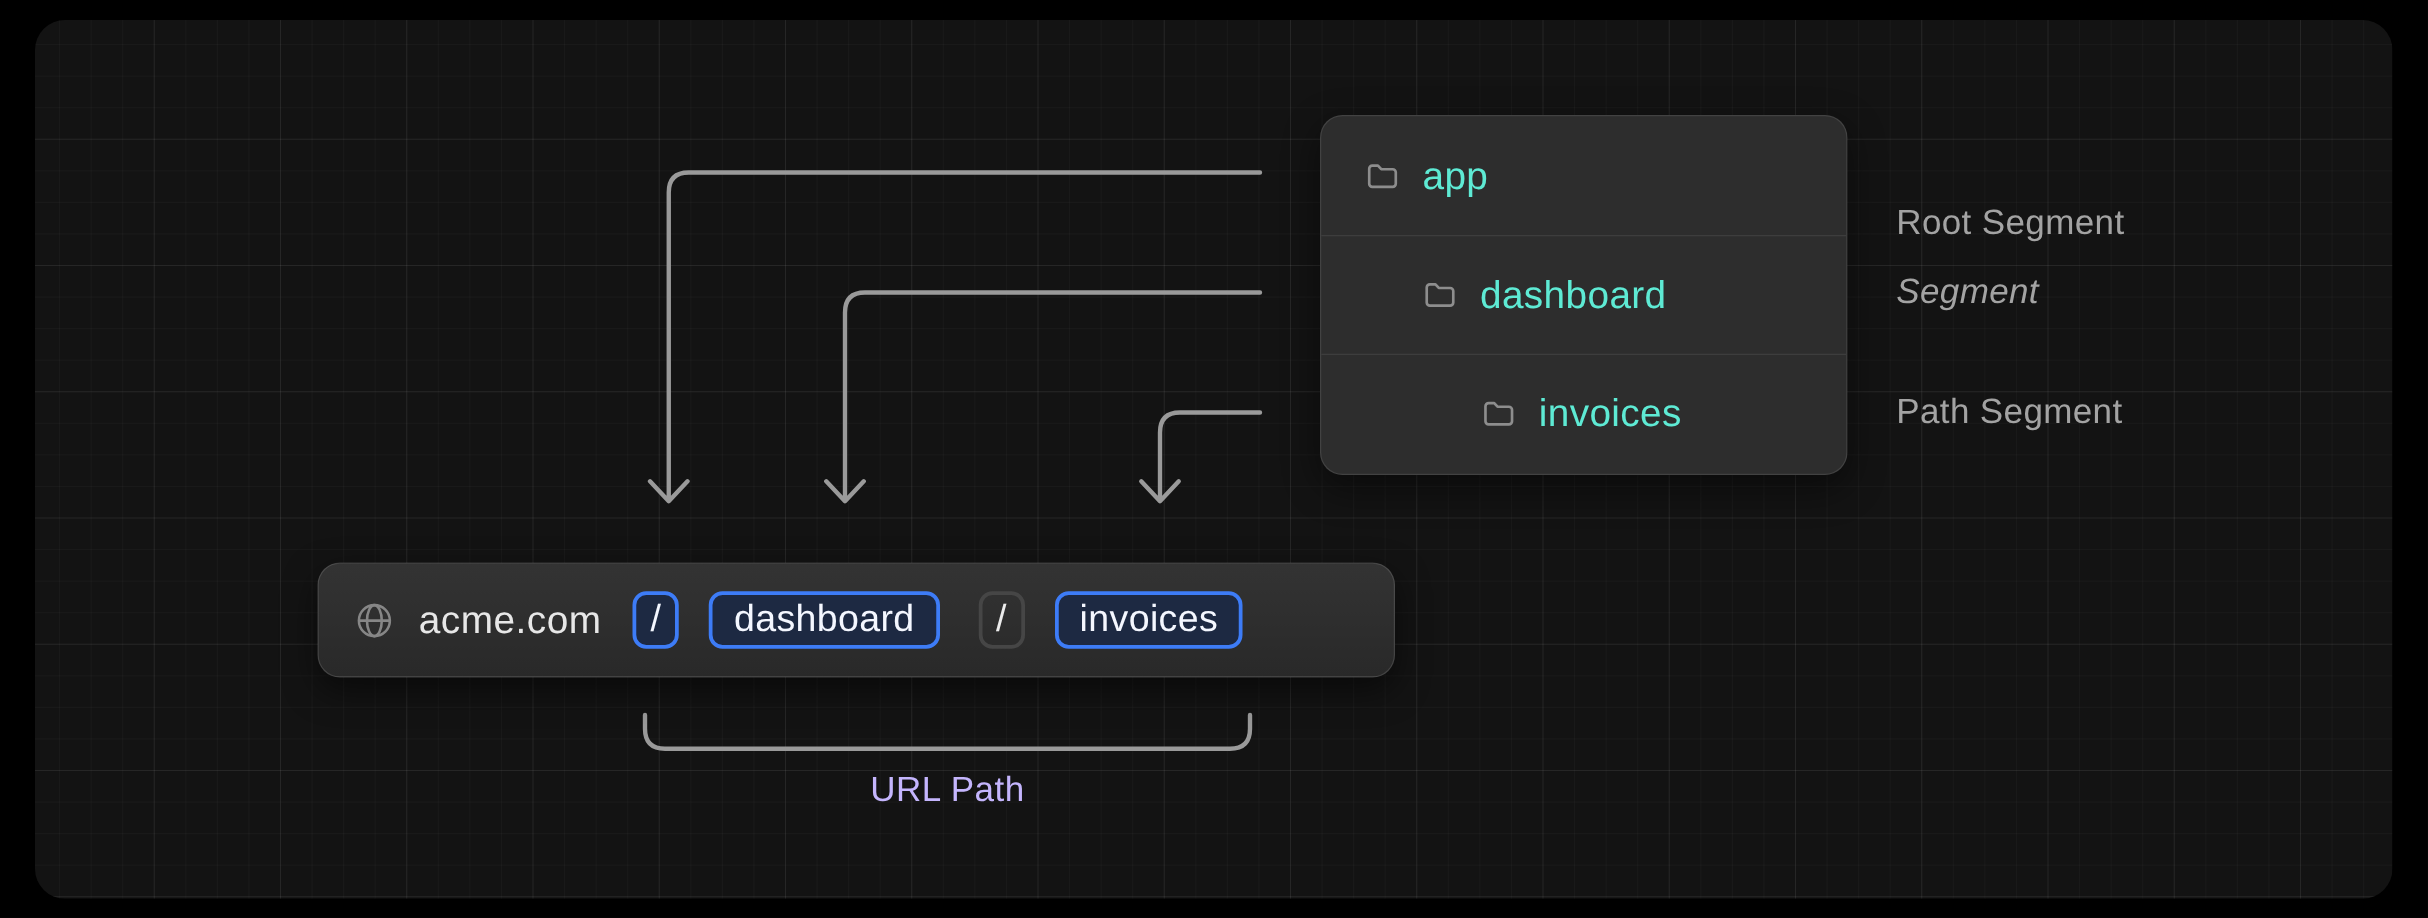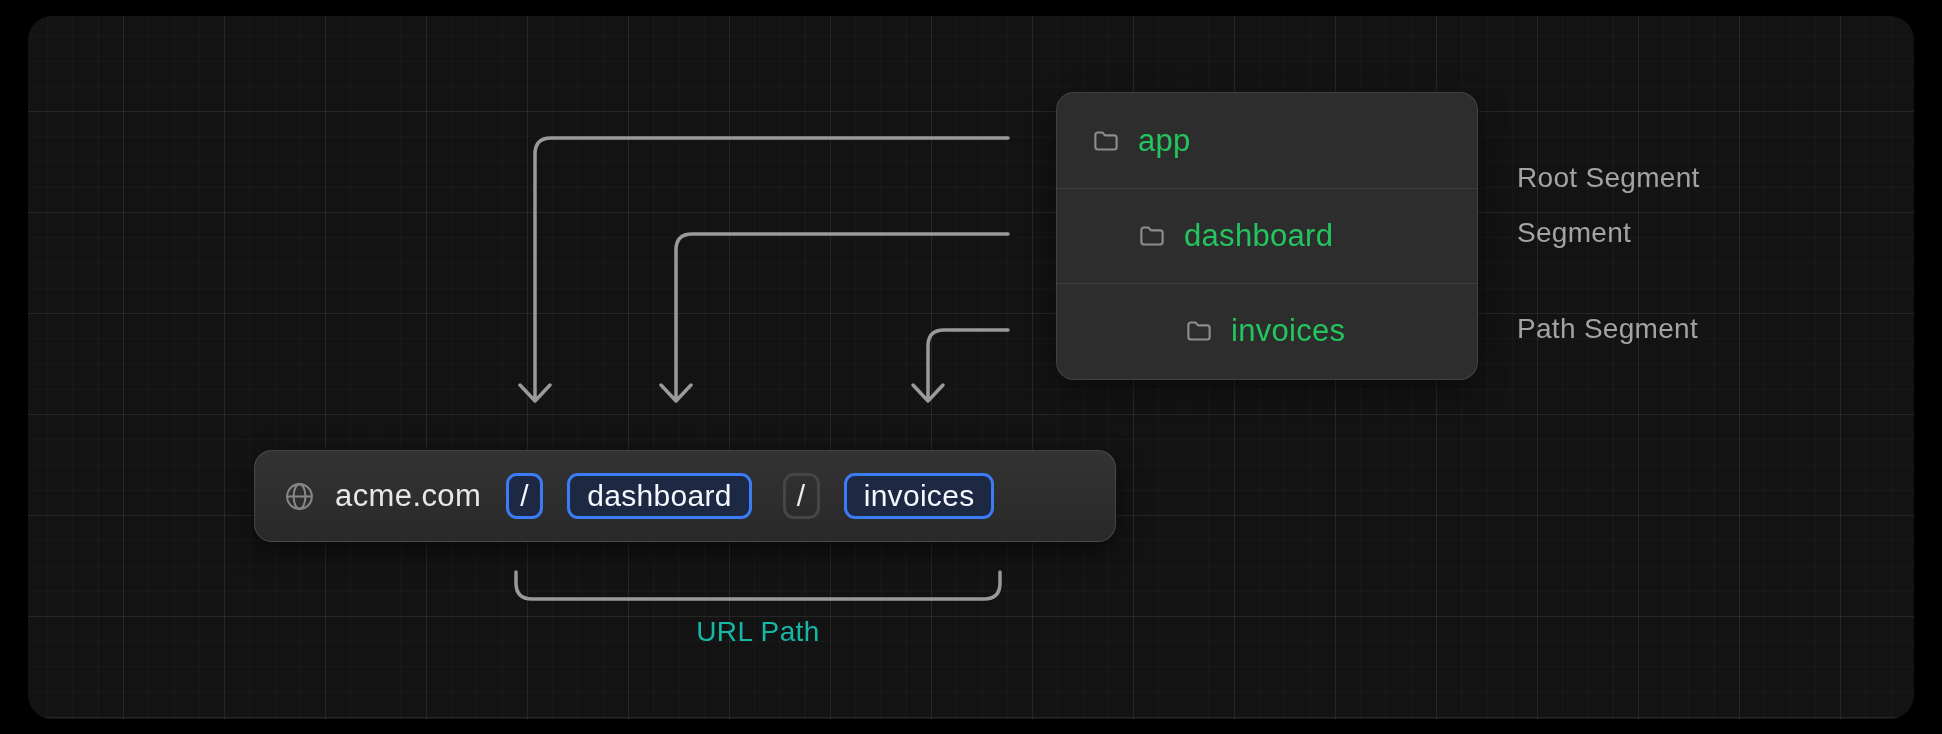--- a/index.html
+++ b/index.html
@@ -21,21 +21,21 @@
   svg.connectors{position:absolute;left:0;top:0;width:1942px;height:734px;pointer-events:none;}
   svg.connectors path{fill:none;stroke:#9a9a9a;stroke-width:3.5;stroke-linecap:round;stroke-linejoin:round;}
 
   
   .tree{position:absolute;left:1056px;top:92px;width:422px;height:288px;border-radius:18px;
     background:#2d2d2d;border:1px solid rgba(255,255,255,0.10);
     box-shadow:0 10px 30px rgba(0,0,0,0.45);box-sizing:border-box;overflow:hidden;}
   .tree-row{height:95px;display:flex;align-items:center;box-sizing:border-box;}
   .tree-row + .tree-row{border-top:1px solid rgba(255,255,255,0.08);}
   .tree-row .f-icon{width:30px;height:30px;flex:0 0 auto;margin-right:17px;}
-  .tree-row span{font-size:31px;color:#22c55e;letter-spacing:0.3px;}
+  .tree-row span{font-size:31px;color:#5eead4;letter-spacing:0.3px;}
   .indent-0{padding-left:34px;} .indent-1{padding-left:80px;} .indent-2{padding-left:127px;}
 
   
   .annot{position:absolute;left:1517px;font-size:28px;color:#a3a3a3;letter-spacing:0.3px;white-space:nowrap;}
 
   
   .urlbar{position:absolute;left:254px;top:450px;width:862px;height:92px;border-radius:18px;
     background:linear-gradient(180deg,#333333,#292929);
     border:1px solid rgba(255,255,255,0.12);box-sizing:border-box;
     box-shadow:0 10px 26px rgba(0,0,0,0.5);
@@ -45,21 +45,21 @@
   .chip{height:46px;border-radius:11px;display:flex;align-items:center;justify-content:center;
     font-size:30px;box-sizing:border-box;letter-spacing:0.3px;}
   .chip.slash{width:37px;padding:0;}
   .chip.word{padding:0 17px;}
   .chip.blue{border:3px solid #3d7cf7;background:#1d2942;color:#f4f7ff;}
   .chip.gray{border:3px solid #464646;background:transparent;color:#ececec;}
   .m1{margin-left:25px;} .m2{margin-left:24px;} .m3{margin-left:31px;} .m4{margin-left:24px;}
 
   
   .bracket-label{position:absolute;left:516px;top:616px;width:484px;text-align:center;
-    font-size:28px;color:#14b8a6;letter-spacing:0.4px;}
+    font-size:28px;color:#c4b5fd;letter-spacing:0.4px;}
 </style>
 </head>
 <body>
 
 <div class="stage">
 
   <div class="card"></div>
 
   <svg class="connectors" viewBox="0 0 1942 734">
     <path d="M 1008 138 H 551 Q 535 138 535 154 V 400 M 520 385 L 535 401 L 550 385"></path>
@@ -83,21 +83,21 @@
     </div>
     <div class="tree-row indent-2">
       <svg class="f-icon" viewBox="0 0 24 24" fill="none" stroke="#8d8d8d" stroke-width="1.7" stroke-linejoin="round" stroke-linecap="round">
         <path d="M3.5 7.2a2 2 0 0 1 2-2h3.6l2.1 2.3h7.3a2 2 0 0 1 2 2v7.3a2 2 0 0 1-2 2h-13a2 2 0 0 1-2-2z"></path>
       </svg>
       <span>invoices</span>
     </div>
   </div>
 
   <div class="annot" style="top:121px;margin-top:41px;">Root Segment</div>
-  <div class="annot" style="top:217px;">Segment</div>
+  <div class="annot" style="top:217px;font-style:italic;">Segment</div>
   <div class="annot" style="top:313px;">Path Segment</div>
 
   <div class="urlbar">
     <svg class="globe" viewBox="0 0 24 24" fill="none" stroke="#868686" stroke-width="1.5">
       <circle cx="12" cy="12" r="9"></circle>
       <path d="M3 12h18"></path>
       <ellipse cx="12" cy="12" rx="4.3" ry="9"></ellipse>
     </svg>
     <span class="domain">acme.com</span>
     <div class="chip slash blue m1">/</div>

